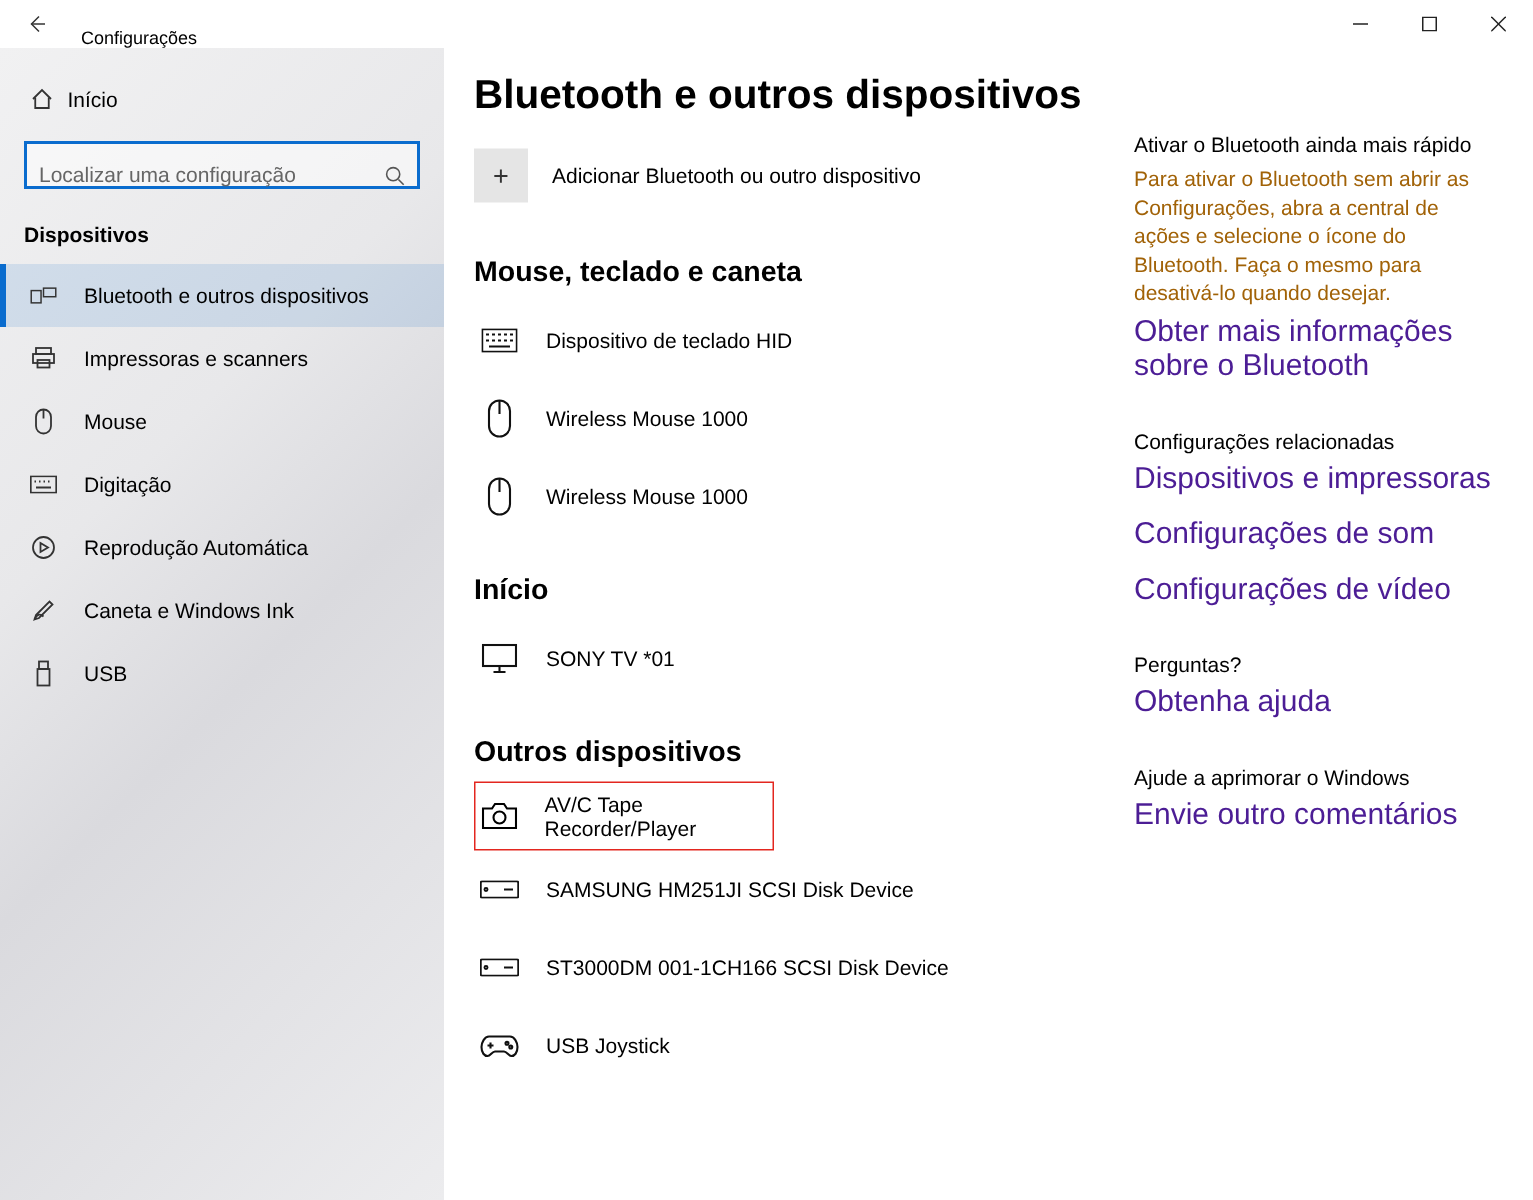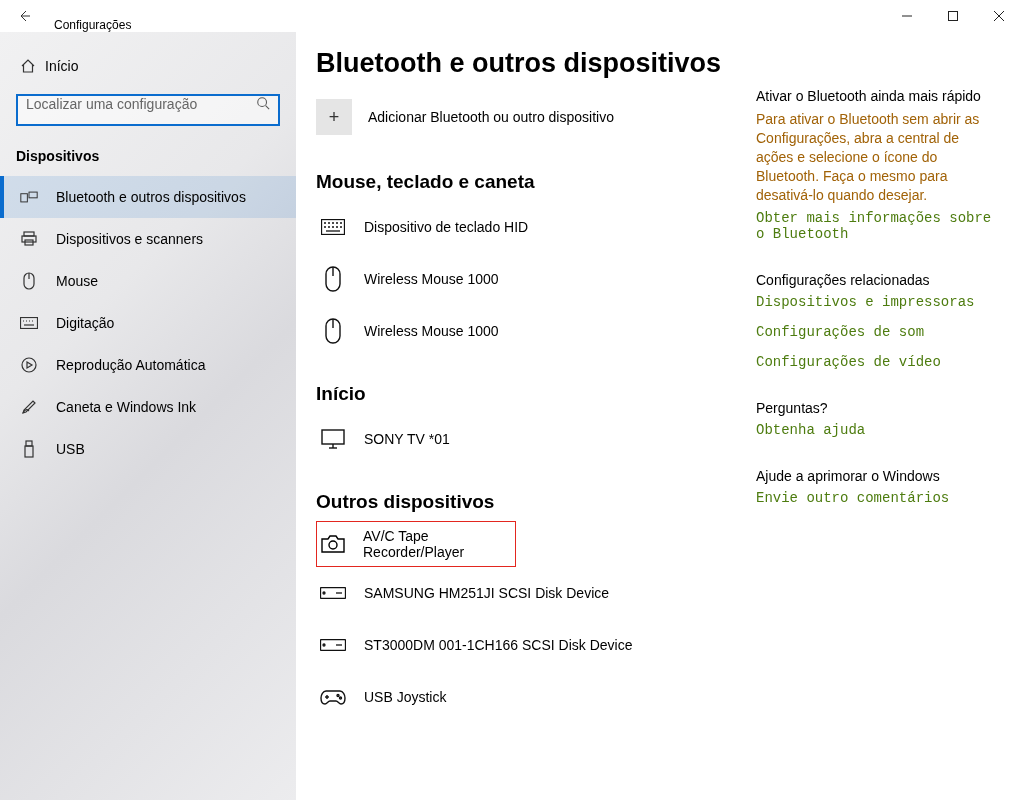--- a/index.html
+++ b/index.html
@@ -65,21 +65,21 @@
   }
   .search-wrap {
     padding: 8px 16px 10px 16px;
   }
   .search-box {
     width: 100%;
     box-sizing: border-box;
     height: 32px;
     border: 2px solid #0a6cce;
     background: rgba(255,255,255,0.5);
-    display: flex; align-items: flex-start;
+    display: flex; align-items: flex-end;
     padding: 0 8px;
     font-size: 14px;
     color: #666;
   }
   .search-box .placeholder {
     flex: 1;
     color: #666;
   }
   .search-box .sicn {
     color: #555;
@@ -163,24 +163,23 @@
   .right-block { margin-bottom: 30px; }
   .right-block .rb-title {
     font-size: 14px; font-weight: 400; margin-bottom: 6px;
   }
   .right-block .rb-body {
     color: #a16207; font-size: 14px;
     line-height: 1.35;
     margin-bottom: 6px;
   }
   .link {
-    color: #4d7c0f; font-size: 14px;
+    color: #4c1d95; font-size: 20px;
     display: block;
     margin-bottom: 14px;
-    font-family: Liberation Mono, monospace;
   }
   .link:last-child { margin-bottom: 0; }
 
   
   svg { display: block; }
 </style>
 </head>
 <body>
 
 <div class="title-bar">
@@ -249,21 +248,21 @@
         <span>Bluetooth e outros dispositivos</span>
       </div>
       <div class="nav-item">
         <span class="icon">
           <svg width="16" height="16" viewBox="0 0 16 16" fill="none" stroke="currentColor" stroke-width="1.2">
               <rect x="3" y="1" width="10" height="4"></rect>
               <rect x="1" y="5" width="14" height="6"></rect>
               <rect x="4" y="9" width="8" height="5"></rect>
             </svg>
         </span>
-        <span>Dispositivos e scanners</span>
+        <span>Impressoras e scanners</span>
       </div>
       <div class="nav-item">
         <span class="icon">
           <svg width="14" height="18" viewBox="0 0 14 18" fill="none" stroke="currentColor" stroke-width="1.2">
               <rect x="2" y="1" width="10" height="16" rx="5"></rect>
               <line x1="7" y1="1" x2="7" y2="7"></line>
             </svg>
         </span>
         <span>Mouse</span>
       </div>

